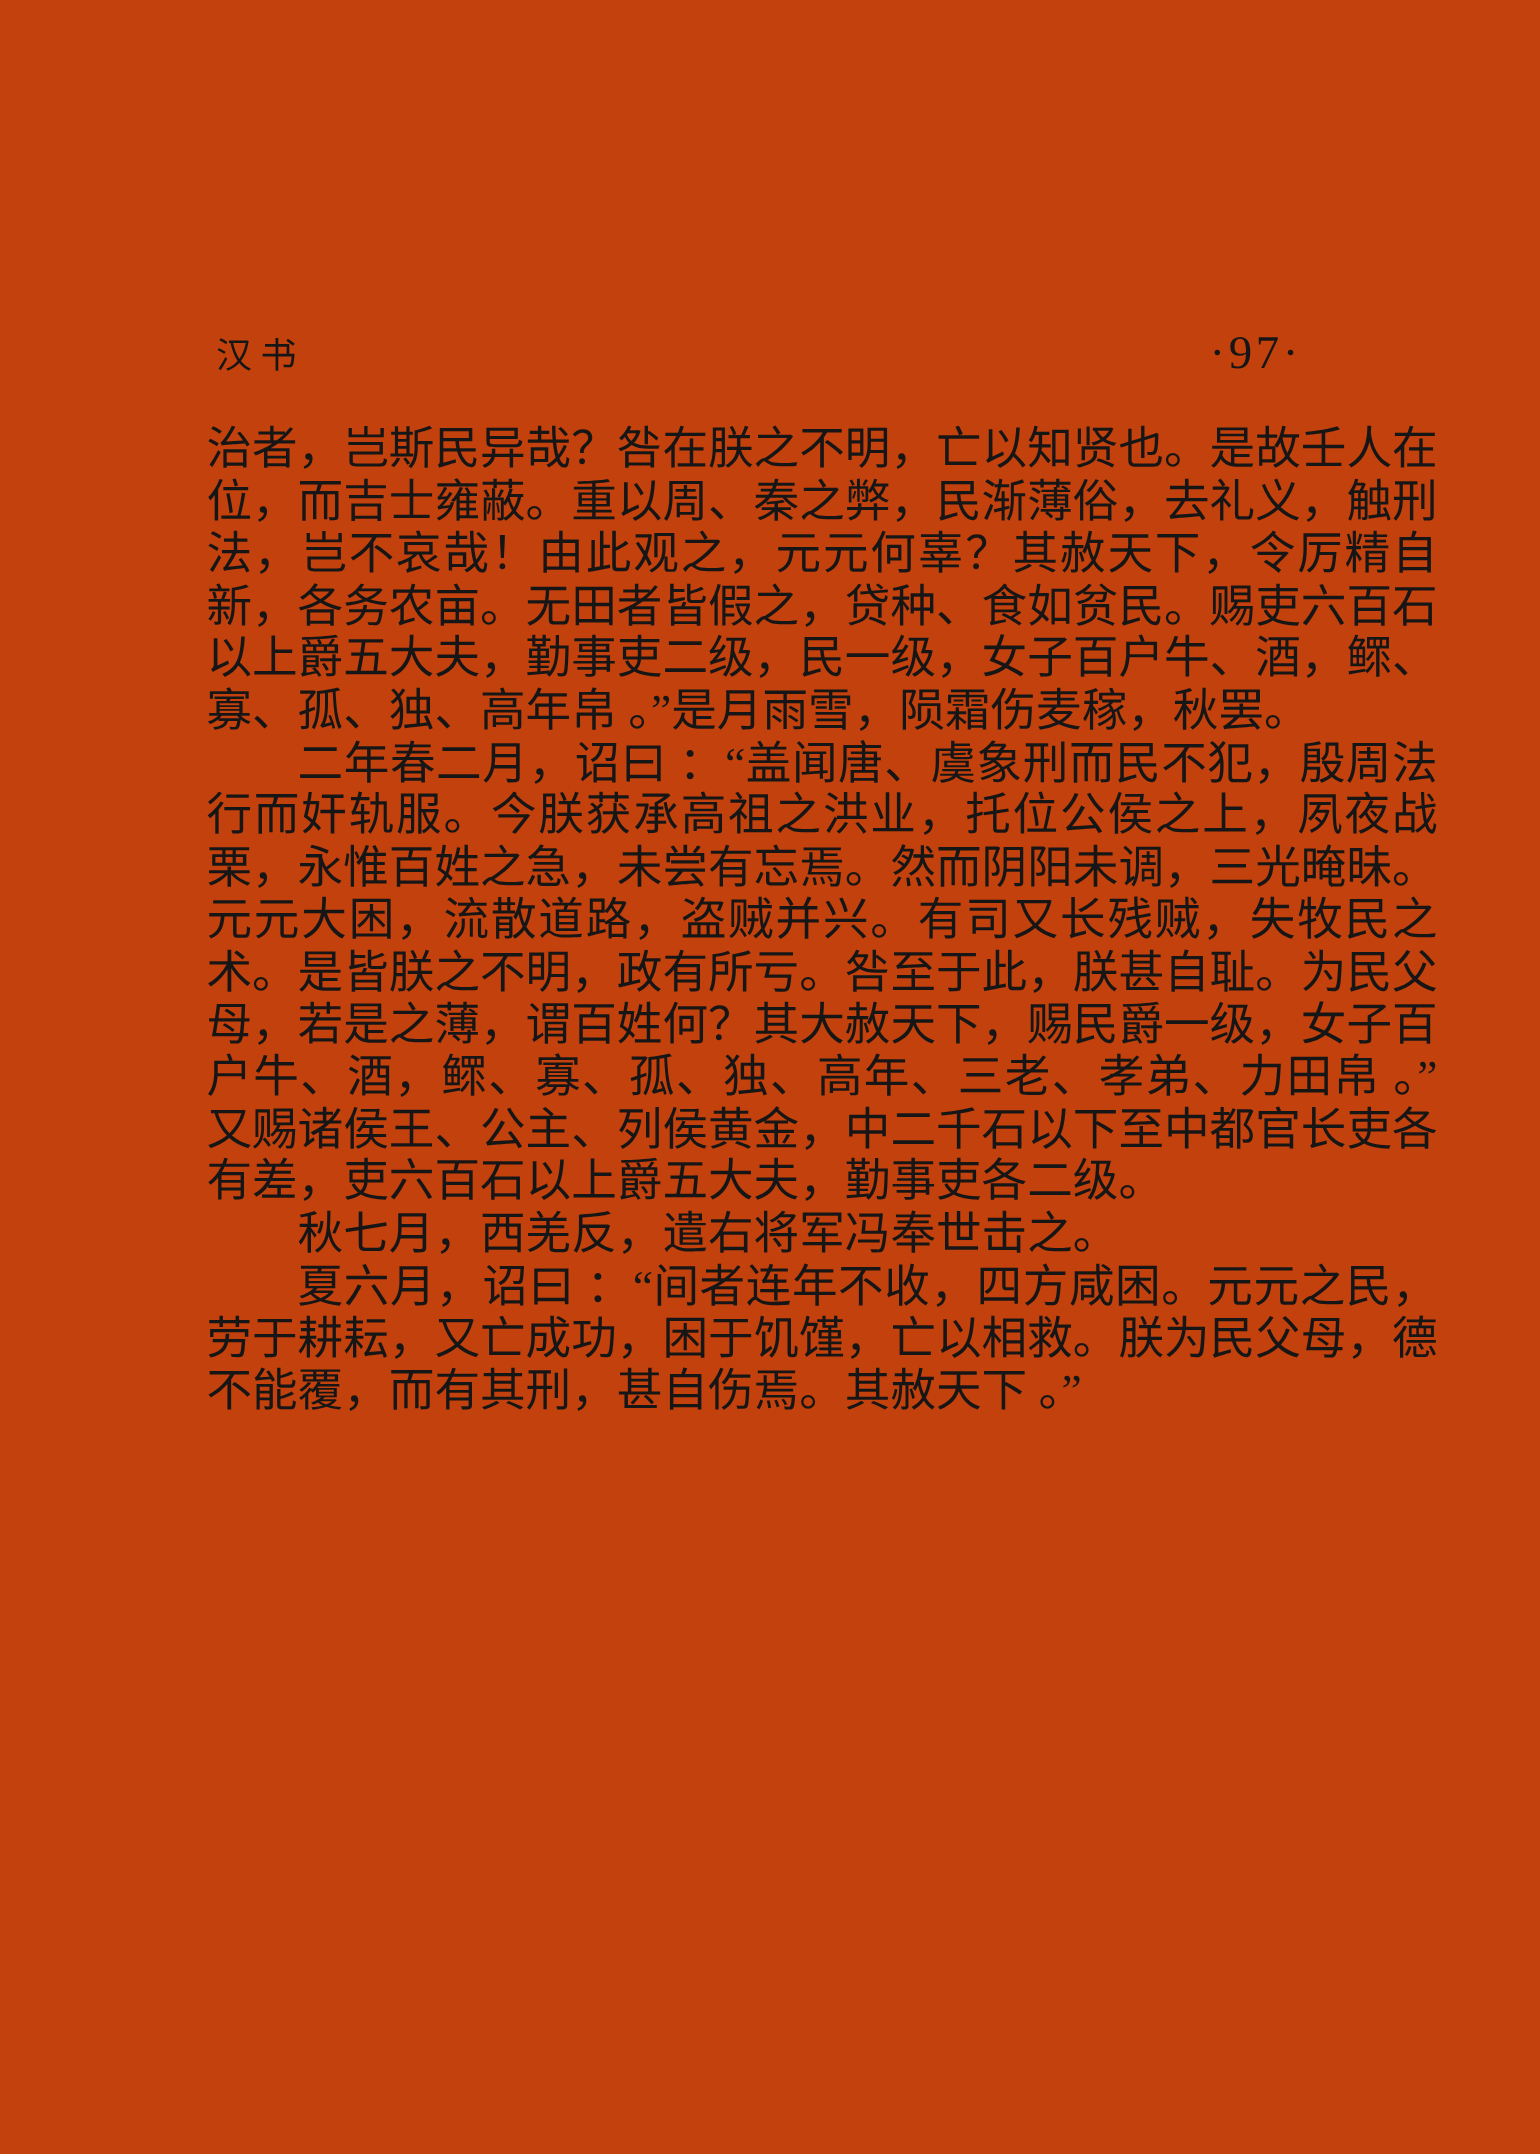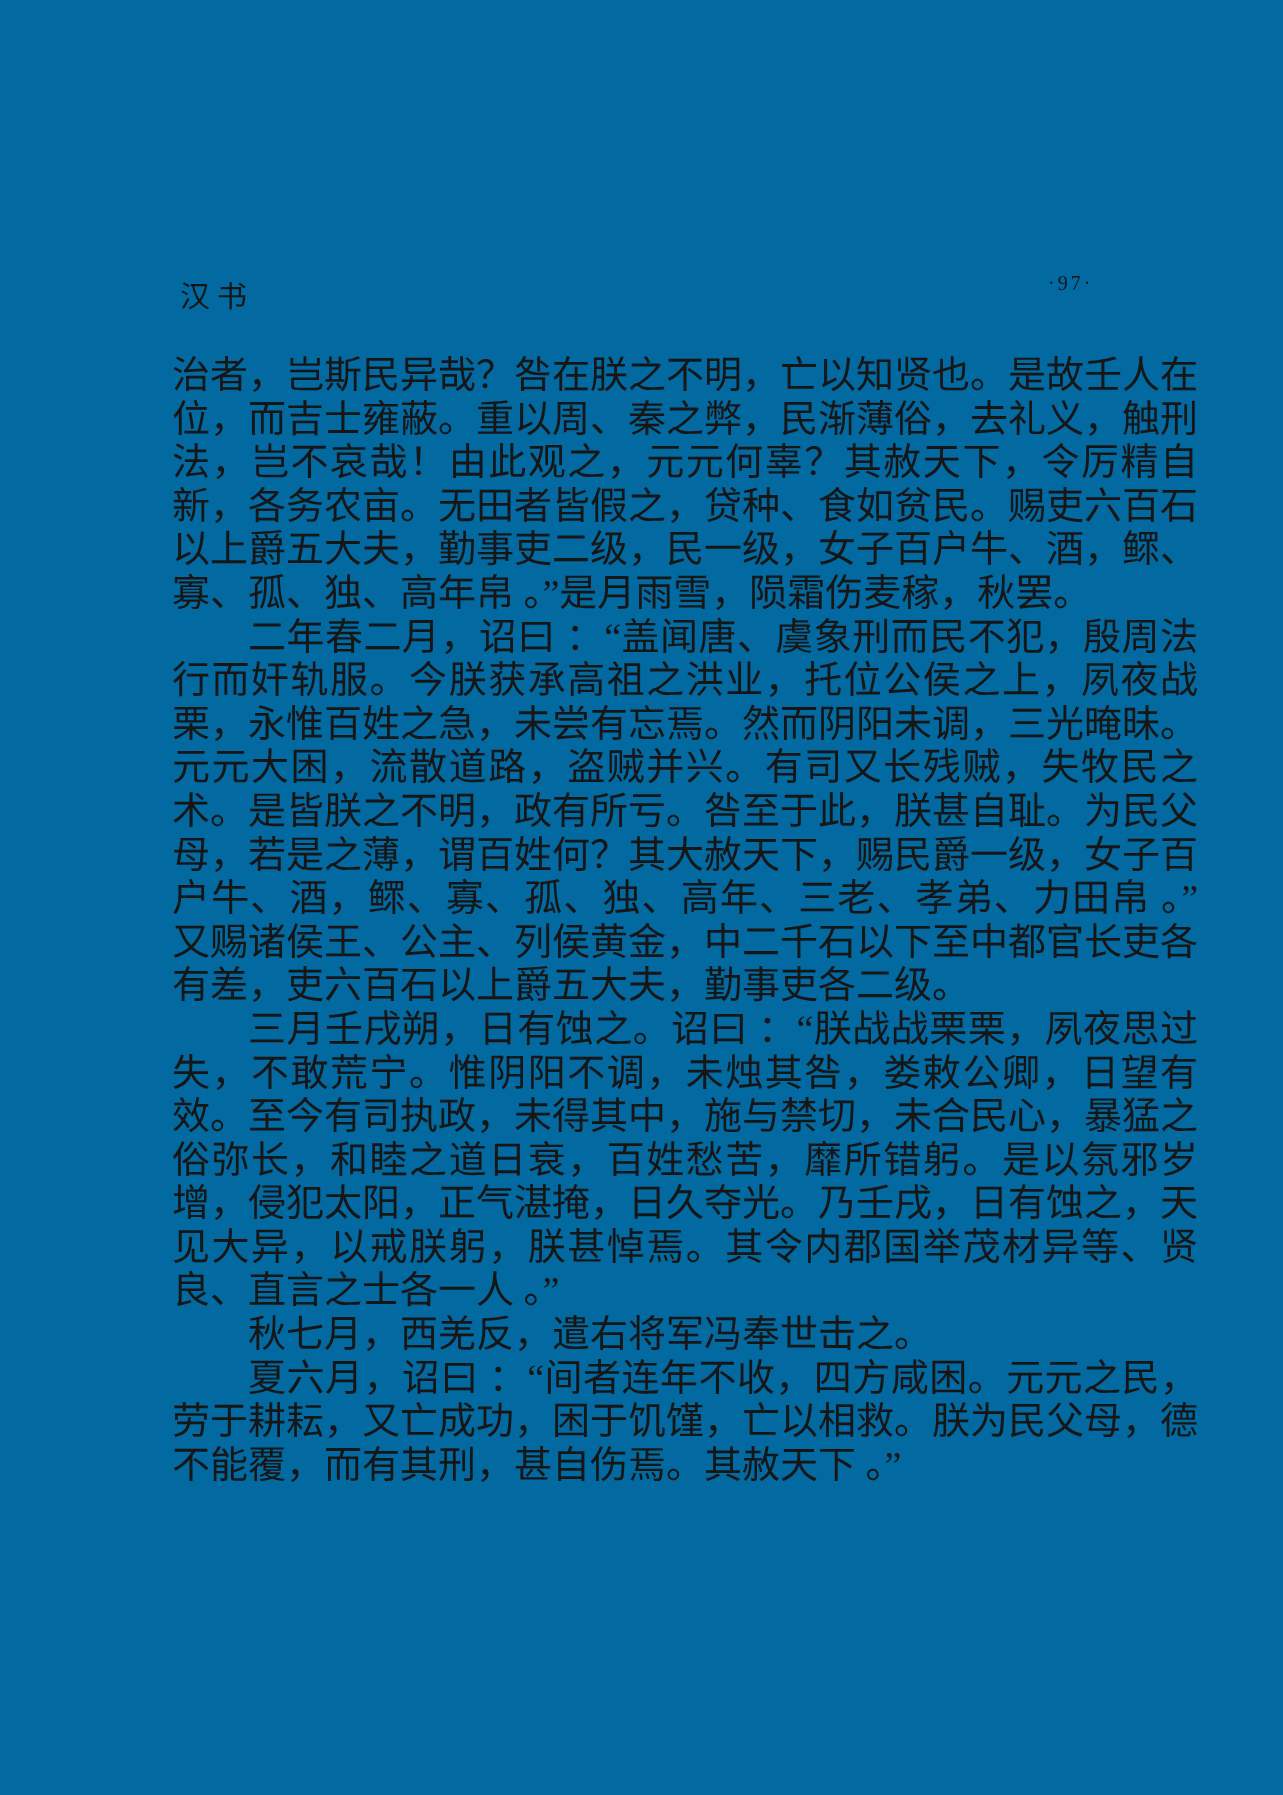--- a/index.html
+++ b/index.html
@@ -4,21 +4,21 @@
 <style>
   html, body {
     margin: 0;
     padding: 0;
     background: #ffffff;
   }
   .page {
     position: relative;
     width: 1283px;
     height: 1795px;
-    background: #0369a1;
+    background: #c2410c;
     font-family: "Liberation Serif", "DejaVu Serif", serif;
     color: #161616;
     overflow: hidden;
   }
   .header {
     position: absolute;
     left: 180px;
     top: 272px;
     width: 1018px;
     height: 38px;
@@ -26,23 +26,23 @@
   .book-title {
     position: absolute;
     left: 0;
     top: 0;
     font-size: 30px;
     letter-spacing: 7px;
     white-space: nowrap;
   }
   .page-number {
     position: absolute;
-    left: 868px;
+    left: 828px;
     top: 0;
-    font-size: 20px;
+    font-size: 39px;
     letter-spacing: 3px;
     white-space: nowrap;
   }
   .content {
     position: absolute;
     left: 172px;
     top: 354px;
     width: 1026px;
     font-size: 38px;
     line-height: 43.6px;
@@ -65,17 +65,16 @@
 
 <div class="page">
   <div class="header">
     <span class="book-title">汉书</span>
     <span class="page-number">·97·</span>
   </div>
 
   <div class="content">
     <p class="para first">治者，岂斯民异哉？咎在朕之不明，亡以知贤也。是故壬人在位，而吉士雍蔽。重以周、秦之弊，民渐薄俗，去礼义，触刑法，岂不哀哉！由此观之，元元何辜？其赦天下，令厉精自新，各务农亩。无田者皆假之，贷种、食如贫民。赐吏六百石以上爵五大夫，勤事吏二级，民一级，女子百户牛、酒，鳏、寡、孤、独、高年帛 。”是月雨雪，陨霜伤麦稼，秋罢。</p>
     <p class="para">二年春二月，诏曰 ：“盖闻唐、虞象刑而民不犯，殷周法行而奸轨服。今朕获承高祖之洪业，托位公侯之上，夙夜战栗，永惟百姓之急，未尝有忘焉。然而阴阳未调，三光晻昧。元元大困，流散道路，盗贼并兴。有司又长残贼，失牧民之术。是皆朕之不明，政有所亏。咎至于此，朕甚自耻。为民父母，若是之薄，谓百姓何？其大赦天下，赐民爵一级，女子百户牛、酒，鳏、寡、孤、独、高年、三老、孝弟、力田帛 。”又赐诸侯王、公主、列侯黄金，中二千石以下至中都官长吏各有差，吏六百石以上爵五大夫，勤事吏各二级。</p>
-    <p class="para">三月壬戌朔，日有蚀之。诏曰 ：“朕战战栗栗，夙夜思过失，不敢荒宁。惟阴阳不调，未烛其咎，娄敕公卿，日望有效。至今有司执政，未得其中，施与禁切，未合民心，暴猛之俗弥长，和睦之道日衰，百姓愁苦，靡所错躬。是以氛邪岁增，侵犯太阳，正气湛掩，日久夺光。乃壬戌，日有蚀之，天见大异，以戒朕躬，朕甚悼焉。其令内郡国举茂材异等、贤良、直言之士各一人 。”</p>
     <p class="para">秋七月，西羌反，遣右将军冯奉世击之。</p>
     <p class="para">夏六月，诏曰 ：“间者连年不收，四方咸困。元元之民，劳于耕耘，又亡成功，困于饥馑，亡以相救。朕为民父母，德不能覆，而有其刑，甚自伤焉。其赦天下 。”</p>
   </div>
 </div>
 
 </body></html>

